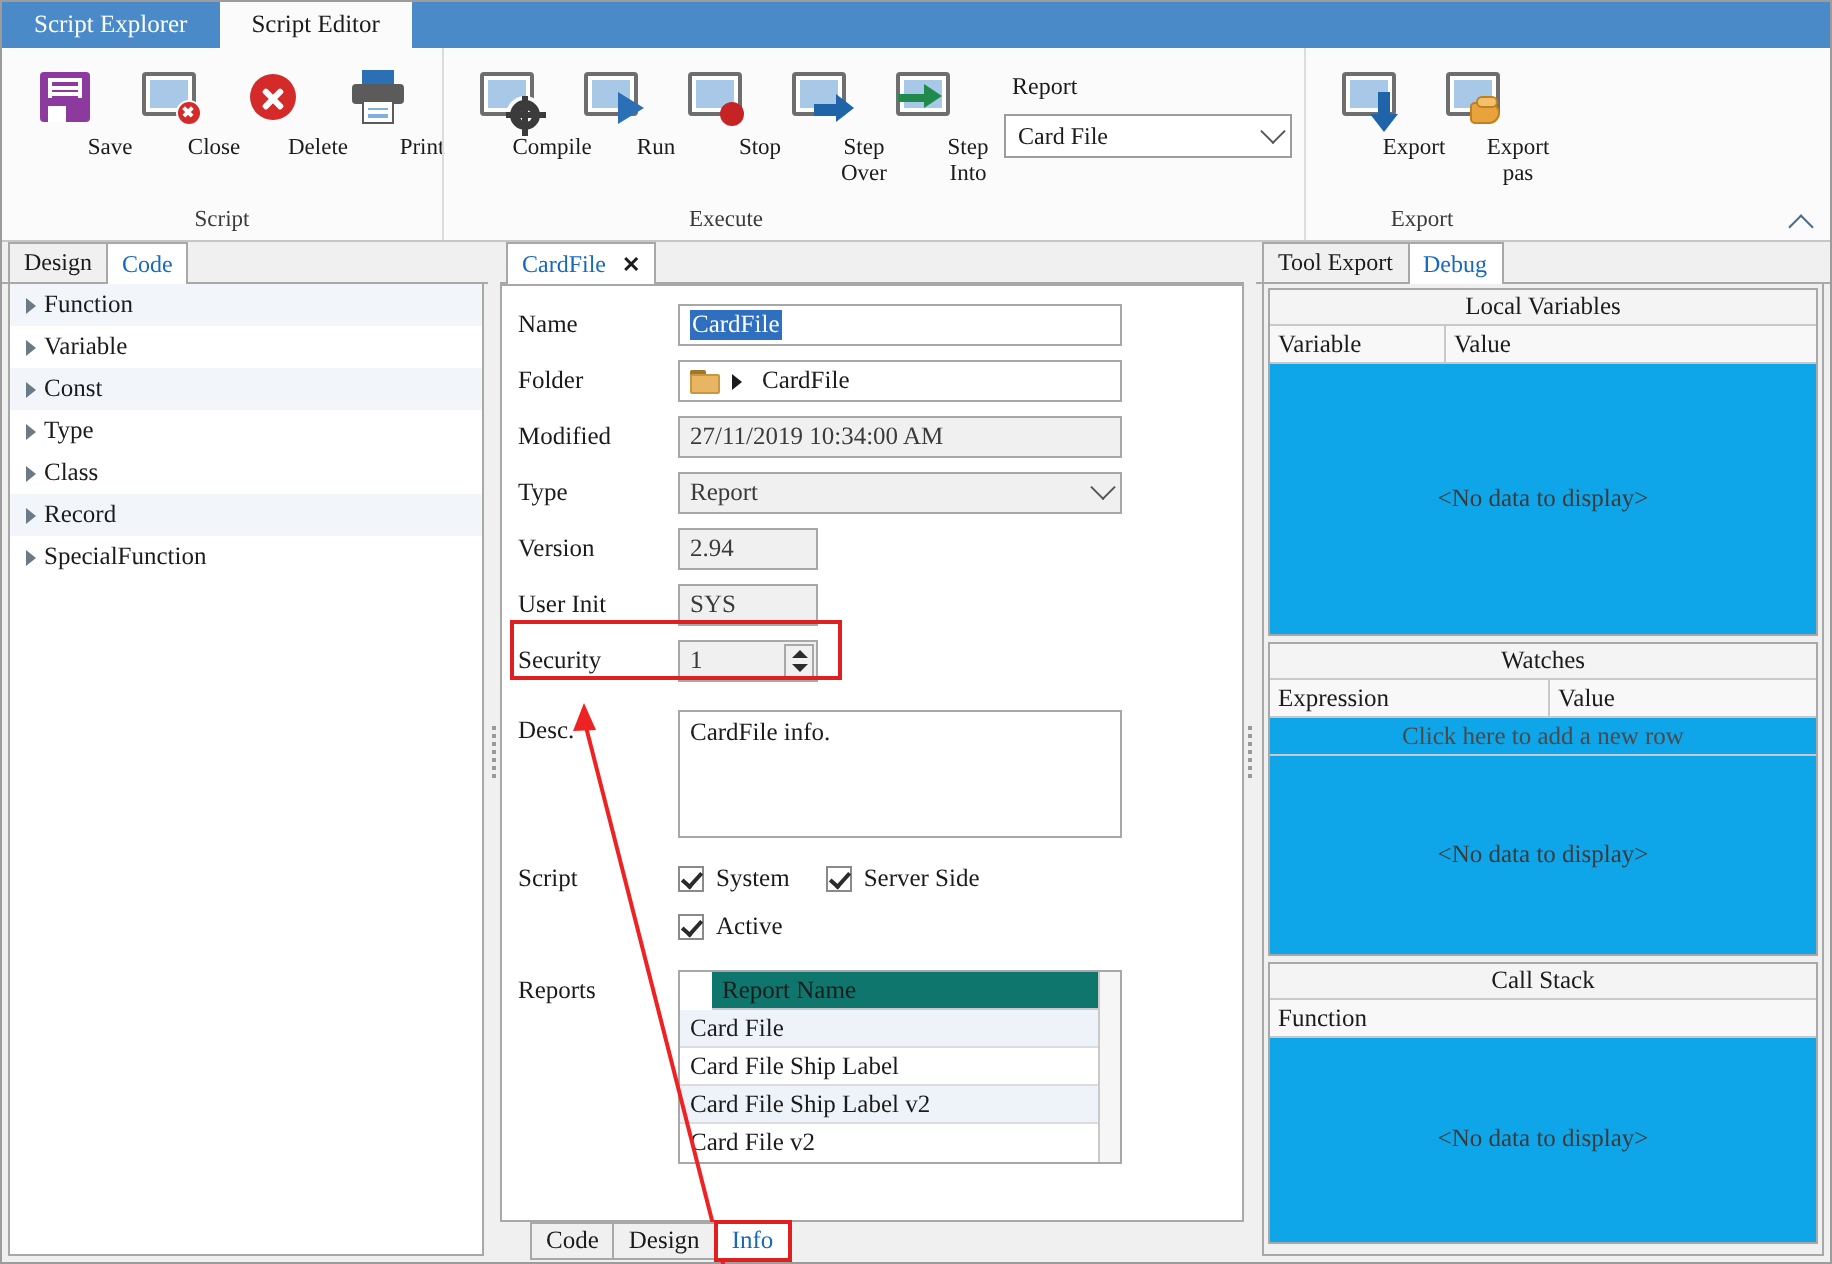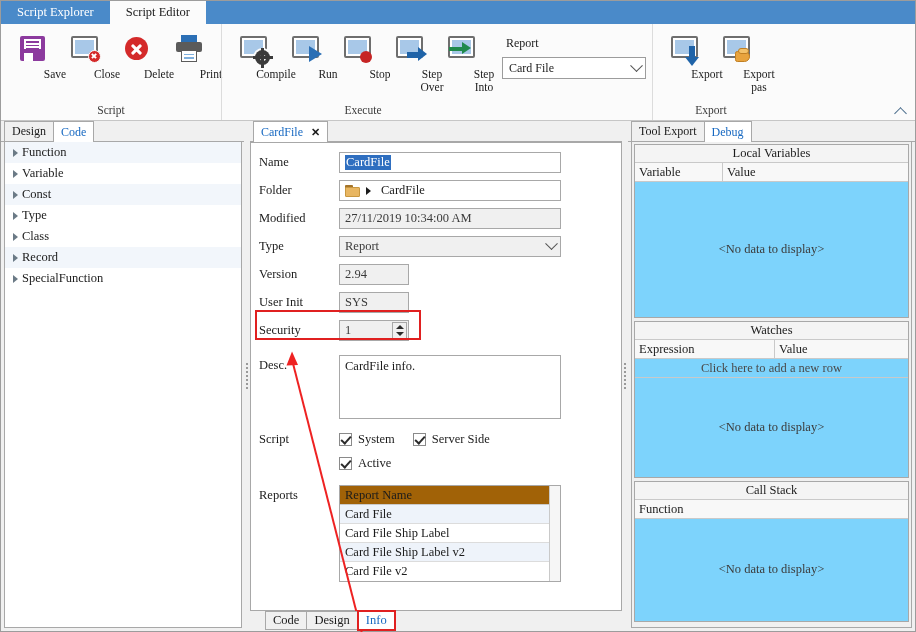--- a/index.html
+++ b/index.html
@@ -381,23 +381,24 @@
   .cb-label { font-size: 12.5px; margin-right: 18px; }
   .grid {
     width: 222px;
     border: 1px solid #a8a8a8;
     background: #fff;
     position: relative;
   }
   .grid-hdr {
     height: 19px; display: flex; align-items: center;
     padding-left: 5px;
-    background: #a16207;
+    background: #0f766e;
     border-bottom: 1px solid #c9c9c9;
     font-size: 12.5px;
+    margin-left: 16px;
   }
   .grid-row {
     height: 19px; display: flex; align-items: center;
     padding-left: 5px;
     font-size: 12.5px;
     border-bottom: 1px solid #dcdcdc;
   }
   .grid-row.alt { background: #eef3fa; }
   .grid-scroll {
     position: absolute; right: 0; top: 0; width: 11px; bottom: 0;
@@ -433,21 +434,21 @@
     width: 287px; height: 510px;
   }
   .dock {
     position: absolute; left: 3px; top: 21px;
     width: 281px; height: 486px;
     background: #f0f0f0;
     border: 1px solid #a8a8a8;
     border-top: none;
     padding: 2px;
   }
-  .dpanel { border: 1px solid #a8a8a8; background: #7dd3fc; margin-bottom: 3px; }
+  .dpanel { border: 1px solid #a8a8a8; background: #0ea5e9; margin-bottom: 3px; }
   .dpanel-title {
     height: 18px; display: flex; align-items: center; justify-content: center;
     background: #f4f4f4; border-bottom: 1px solid #c9c9c9;
     font-size: 12.5px; color: #1b1b1b;
   }
   .dcols { height: 19px; display: flex; background: #f8f8f8; border-bottom: 1px solid #c9c9c9; font-size: 12.5px; }
   .dcol { display: flex; align-items: center; padding-left: 4px; }
   .dcol.c1 { width: 88px; border-right: 1px solid #c9c9c9; }
   .dcol.c2 { flex: 1; }
   .dempty {

